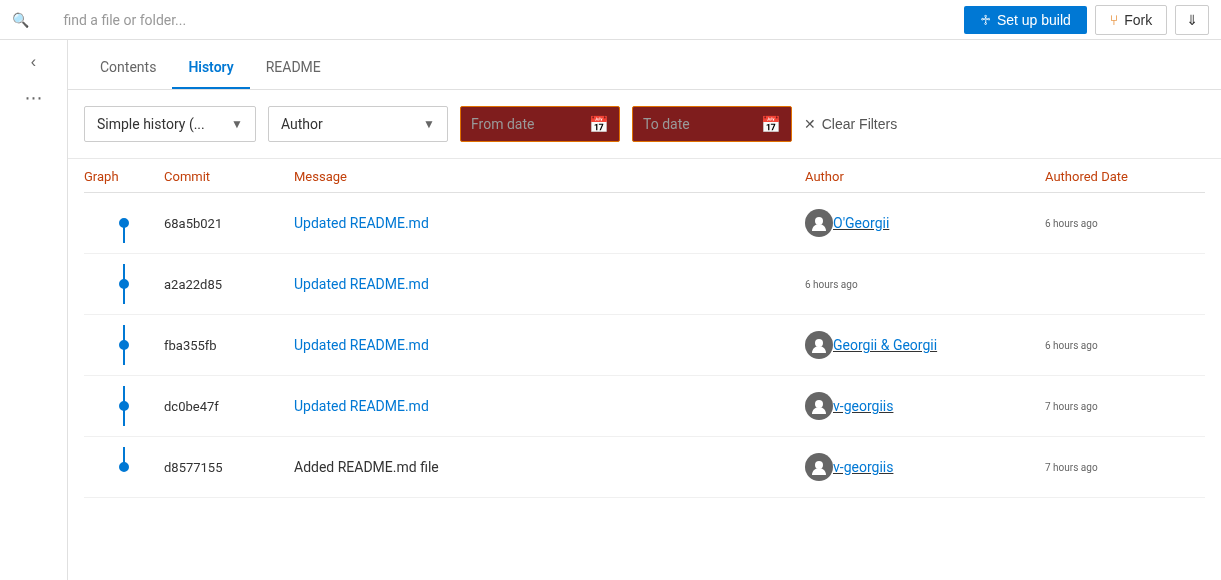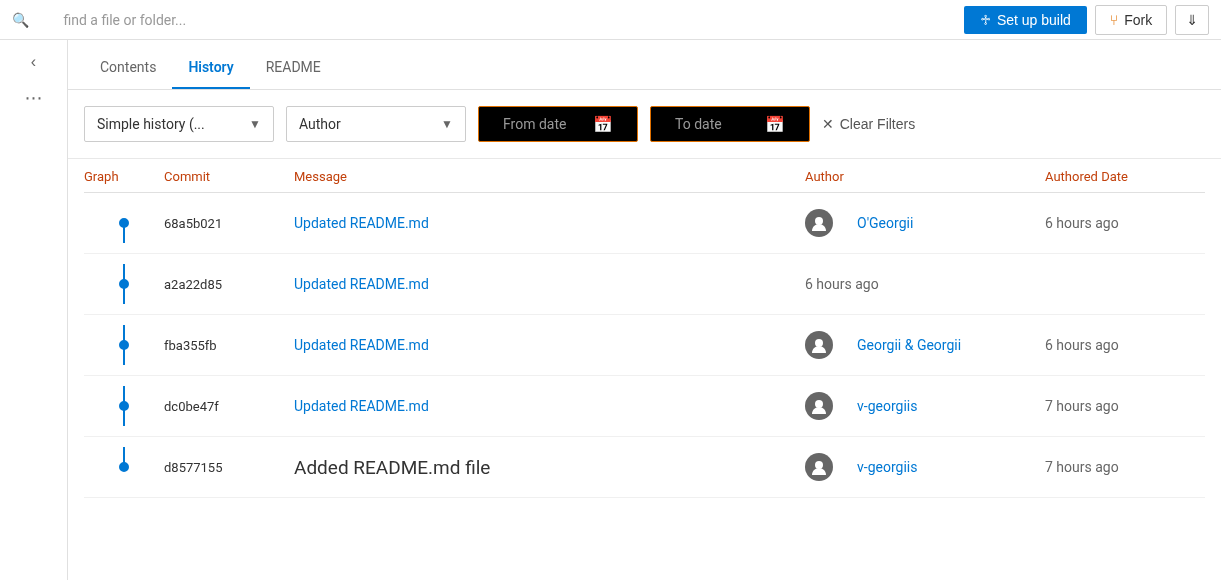--- a/index.html
+++ b/index.html
@@ -160,32 +160,32 @@
       border: 1px solid #ccc;
       padding: 6px 12px;
       cursor: pointer;
       background: #fff;
       font-size: 14px;
       color: #333;
       border-radius: 2px;
       height: 36px;
     }
     .filter-dropdown-history {
-      width: 190px;
+      width: 172px;
     }
     .filter-dropdown-author {
       width: 180px;
     }
     .filter-date {
       display: flex;
       align-items: center;
       border: 1px solid #e07000;
-      padding: 6px 24px;
-      cursor: pointer;
-      background: #000000;
+      padding: 6px 10px;
+      cursor: pointer;
+      background: #7f1d1d;
       font-size: 14px;
       color: #999;
       border-radius: 2px;
       height: 36px;
       width: 160px;
     }
     .filter-date .date-text {
       flex: 1;
     }
     .calendar-icon {
@@ -278,47 +278,48 @@
       color: #333;
       font-size: 13px;
     }
     .commit-message {
       color: #0078d4;
       font-size: 14px;
       cursor: pointer;
     }
     .commit-message-plain {
       color: #333;
-      font-size: 19px;
+      font-size: 14px;
     }
     .author-cell {
       display: flex;
       align-items: center;
-      gap: 24px;
+      gap: 0;
+      text-decoration: underline;
     }
     .author-avatar {
       width: 28px;
       height: 28px;
       border-radius: 50%;
       background: #666;
       display: flex;
       align-items: center;
       justify-content: center;
       color: #fff;
       font-size: 16px;
       flex-shrink: 0;
     }
     .author-name {
       color: #0078d4;
       cursor: pointer;
       font-size: 14px;
     }
     .authored-date {
       color: #666;
-      font-size: 14px;
+      font-size: 10px;
     }
   </style>
 </head>
 <body>
 
 <div class="top-bar">
   <div class="top-bar-left">
     <span style="color:#999;">🔍</span>
     <span style="color:#999;margin-left:26px;">find a file or folder...</span>
   </div>

